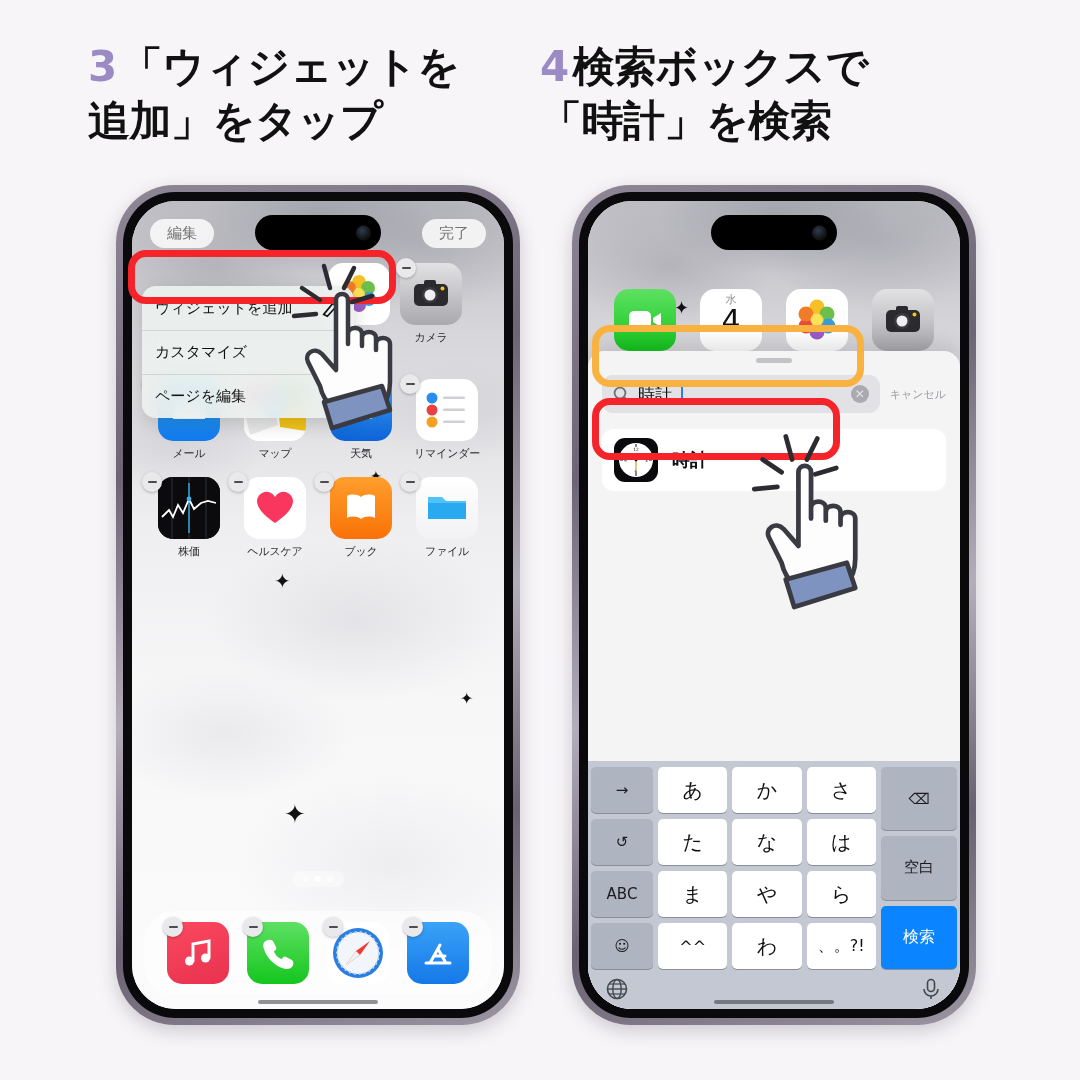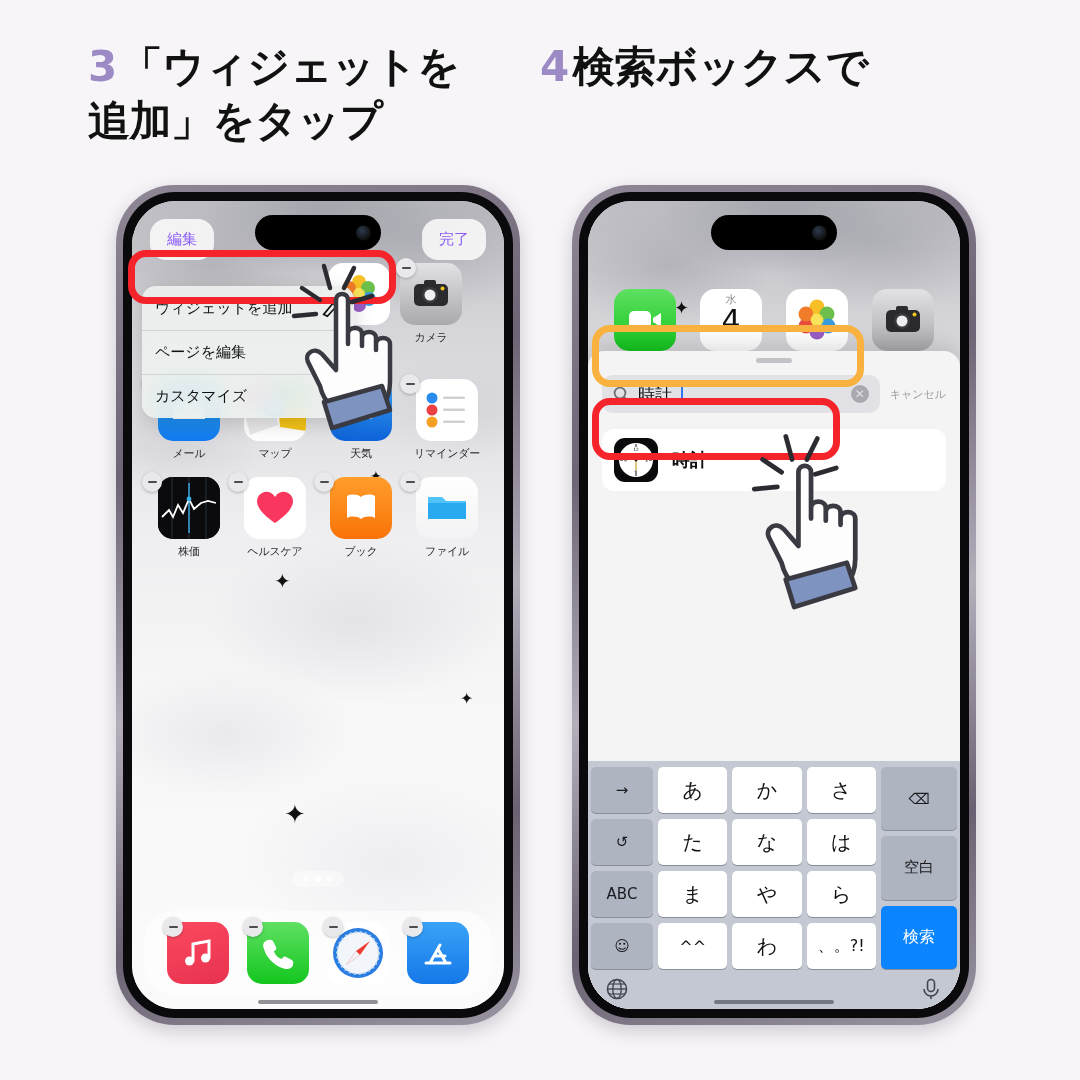--- a/index.html
+++ b/index.html
@@ -68,22 +68,22 @@
   .island .lens {
     position:absolute; right:10px; top:50%; transform:translateY(-50%);
     width:15px; height:15px; border-radius:50%;
     background: radial-gradient(circle at 40% 35%, #2d3a4e 0%, #111 65%);
   }
 
   
   .topbtn {
     position:absolute; top:18px; z-index:25;
     background: rgba(255,255,255,.82);
-    border-radius: 16px; padding: 11px 17px;
-    font-size: 15px; color:#8b5cf6; font-weight:500;
+    border-radius: 16px; padding: 5px 17px;
+    font-size: 15px; color:#737373; font-weight:500;
   }
   .topbtn.edit { left:18px; }
   .topbtn.done { right:18px; }
 
   
   .ctxmenu {
     position:absolute; left:10px; top:66px; width:212px; z-index:22;
     background: rgba(236,240,238,.93);
     border-radius: 14px; overflow:hidden;
     backdrop-filter: blur(8px);
@@ -229,20 +229,21 @@
 
 <div class="page">
 
   <div class="heading left">
     <span class="step-num">3</span><span>「ウィジェットを</span>
     <span class="hl2">追加」をタップ</span>
   </div>
 
   <div class="heading right">
     <span class="step-num">4</span><span>検索ボックスで</span>
+    <span class="hl2">「時計」を検索</span>
   </div>
 
   <div class="phone left">
     <div class="bezel">
       <div class="screen">
         <div class="wallpaper"></div>
 
         <span class="sparkle" style="left:142px; top:370px;">✦</span>
         <span class="sparkle" style="left:328px; top:490px; font-size:16px;">✦</span>
         <span class="sparkle" style="left:152px; top:600px; font-size:26px;">✦</span>
@@ -283,24 +284,24 @@
 
         <div class="ctxmenu">
           <div class="ctxitem">
             <span>ウィジェットを追加</span>
             <svg class="ctx-icon" viewBox="0 0 22 22">
               <path d="M3 18 L13 6 L17 9 L7 20 Z" fill="none" stroke="#111" stroke-width="1.8"></path>
               <circle cx="18" cy="4" r="3" fill="none" stroke="#111" stroke-width="1.8"></circle>
             </svg>
           </div>
           <div class="ctxitem">
+            <span>カスタマイズ</span>
+          </div>
+          <div class="ctxitem">
             <span>ページを編集</span>
-          </div>
-          <div class="ctxitem">
-            <span>カスタマイズ</span>
           </div>
         </div>
 
         <div class="appgrid">
           <div class="app">
             <span class="minus"></span>
             <div class="icon i-mail">
               <svg width="42" height="42" viewBox="0 0 42 42">
                   <path d="M5 12h32v18H5z" fill="#fff"></path>
                   <path d="M5 12l16 12 16-12" fill="none" stroke="#2196f3" stroke-width="2.2"></path>

